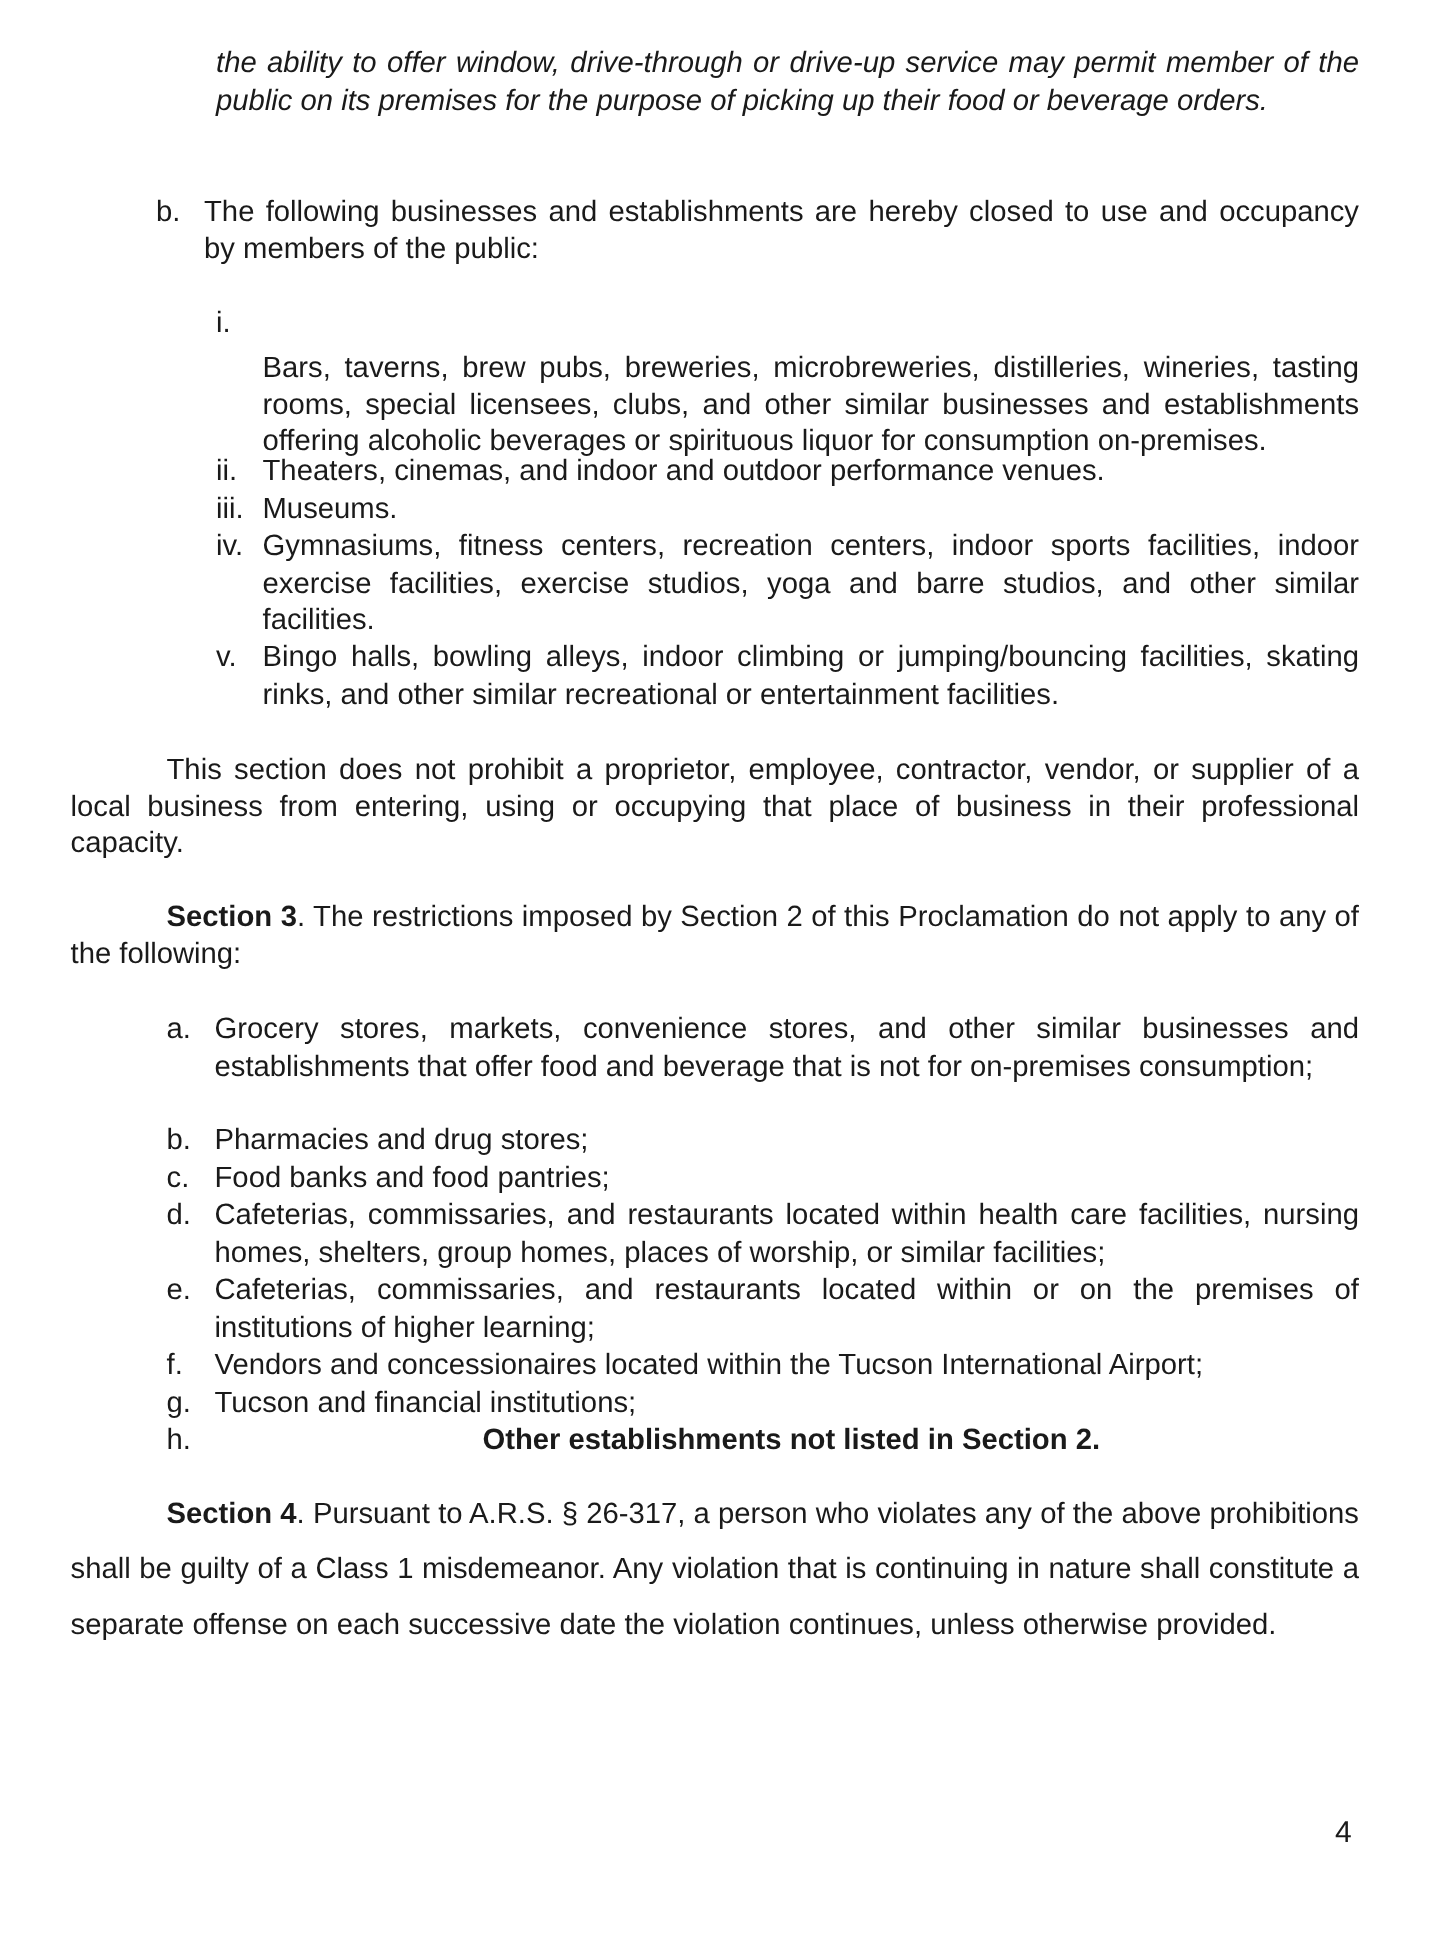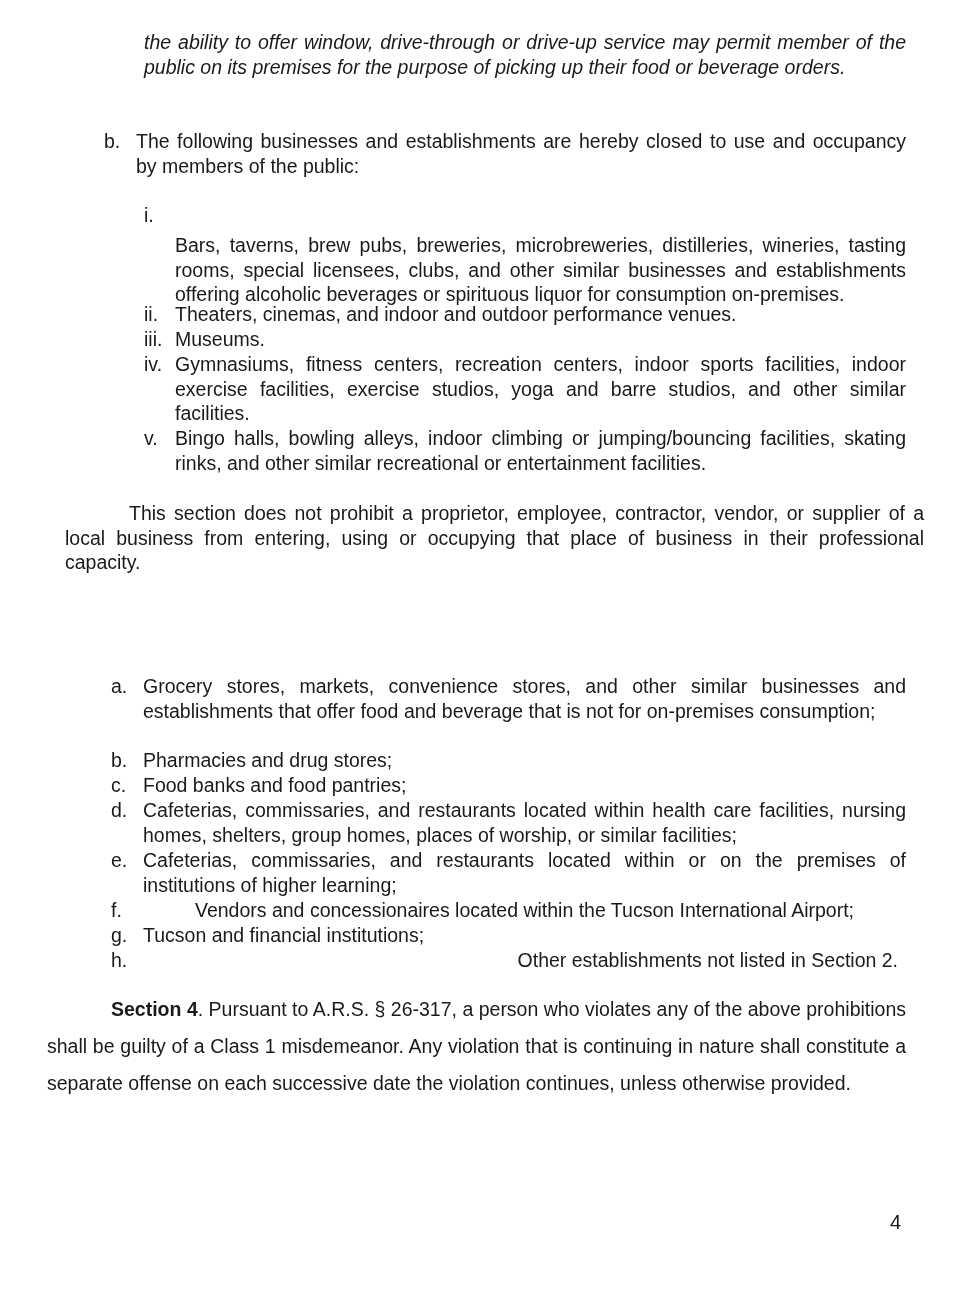--- a/index.html
+++ b/index.html
@@ -44,24 +44,27 @@
   </div>
   <div class="item" style="left:144px; top:352px; width:762px;">
     <span class="marker">iv.</span>
     <div class="itext" style="left:31px; width:731px;">Gymnasiums, fitness centers, recreation centers, indoor sports facilities, indoor exercise facilities, exercise studios, yoga and barre studios, and other similar facilities.</div>
   </div>
   <div class="item" style="left:144px; top:426px; width:762px;">
     <span class="marker">v.</span>
     <div class="itext" style="left:31px; width:731px;">Bingo halls, bowling alleys, indoor climbing or jumping/bouncing facilities, skating rinks, and other similar recreational or entertainment facilities.</div>
   </div>
 
-  <div class="blk" style="left:47px; top:501px; width:859px;margin-left:18px;">
+  <div class="blk" style="left:47px; top:501px; width:859px;">
     <span class="indent"></span><span>This section does not prohibit a proprietor, employee, contractor, vendor, or supplier of a local business from entering, using or occupying that place of business in their professional capacity.</span>
   </div>
 
+  <div class="blk" style="left:47px; top:599px; width:859px;">
+    <span class="indent"></span><b>Section 3</b><span>. The restrictions imposed by Section 2 of this Proclamation do not apply to any of the following:</span>
+  </div>
 
   <div class="item" style="left:111px; top:674px; width:795px;">
     <span class="marker">a.</span>
     <div class="itext" style="left:32px; width:763px;">Grocery stores, markets, convenience stores, and other similar businesses and establishments that offer food and beverage that is not for on-premises consumption;</div>
   </div>
   <div class="item" style="left:111px; top:748px; width:795px;">
     <span class="marker">b.</span>
     <div class="itext" style="left:32px; width:763px;">Pharmacies and drug stores;</div>
   </div>
   <div class="item" style="left:111px; top:773px; width:795px;">
@@ -71,29 +74,29 @@
   <div class="item" style="left:111px; top:798px; width:795px;">
     <span class="marker">d.</span>
     <div class="itext" style="left:32px; width:763px;">Cafeterias, commissaries, and restaurants located within health care facilities, nursing homes, shelters, group homes, places of worship, or similar facilities;</div>
   </div>
   <div class="item" style="left:111px; top:848px; width:795px;">
     <span class="marker">e.</span>
     <div class="itext" style="left:32px; width:763px;">Cafeterias, commissaries, and restaurants located within or on the premises of institutions of higher learning;</div>
   </div>
   <div class="item" style="left:111px; top:898px; width:795px;">
     <span class="marker">f.</span>
-    <div class="itext" style="left:32px; width:763px; text-align:center;">Vendors and concessionaires located within the Tucson International Airport;</div>
+    <div class="itext" style="left:32px; width:763px; text-align:left;">Vendors and concessionaires located within the Tucson International Airport;</div>
   </div>
   <div class="item" style="left:111px; top:923px; width:795px;">
     <span class="marker">g.</span>
     <div class="itext" style="left:32px; width:763px; text-align:left;">Tucson and financial institutions;</div>
   </div>
   <div class="item" style="left:111px; top:948px; width:795px;">
     <span class="marker">h.</span>
-    <div class="itext" style="left:24px; width:763px; text-align:right;">Other establishments not listed in Section 2.</div>
+    <div class="itext" style="left:35px; width:763px; text-align:center;font-weight:bold;">Other establishments not listed in Section 2.</div>
   </div>
 
   <div class="blk wide" style="left:47px; top:991px; width:859px;">
     <span class="indent"></span><b>Section 4</b><span>. Pursuant to A.R.S. § 26-317, a person who violates any of the above prohibitions shall be guilty of a Class 1 misdemeanor. Any violation that is continuing in nature shall constitute a separate offense on each successive date the violation continues, unless otherwise provided.</span>
   </div>
 
   <div class="pagenum">4</div>
 </div>
 
 </body></html>

